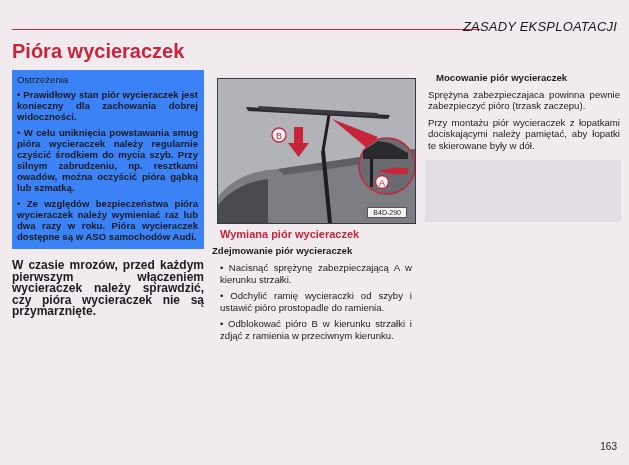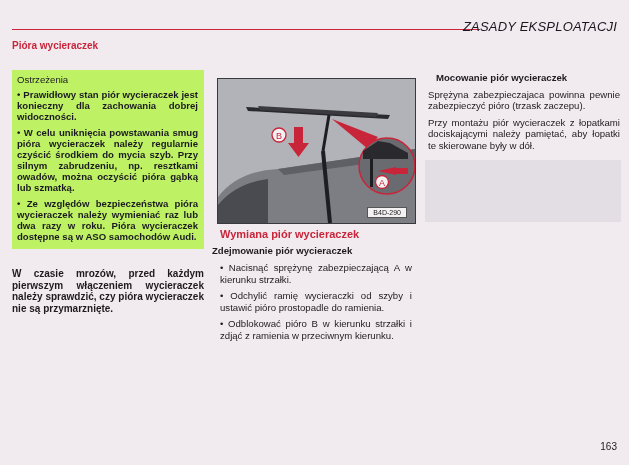--- a/index.html
+++ b/index.html
@@ -14,33 +14,33 @@
   .header-rule {
     position:absolute; left:12px; top:29px; width:468px; height:1px;
     background:#c8283a;
   }
   .section-header {
     position:absolute; right:12px; top:19px;
     font-style:italic; font-size:13px; letter-spacing:0.2px; color:#1a1720;
   }
   .page-title {
     position:absolute; left:12px; top:40px;
-    font-weight:bold; font-size:10px; color:#c8253a;
+    font-weight:bold; font-size:20px; color:#c8253a;
   }
   .warning-box {
     position:absolute; left:12px; top:70px; width:192px; height:179px;
-    background:#bef264;
+    background:#3b82f6;
     box-sizing:border-box; padding:4px 6px 4px 5px;
     font-size:9.6px; line-height:11px; font-weight:bold; color:#1b1a20;
   }
   .warning-title { font-weight:normal; margin-bottom:4px; }
   .warning-box p { margin:0 0 5px 0; text-align:justify; }
   .frost-note {
-    position:absolute; left:12px; top:268px; width:192px;
-    font-size:10px; line-height:11.5px; font-weight:bold; text-align:justify;
+    position:absolute; left:12px; top:260px; width:192px;
+    font-size:12px; line-height:11.5px; font-weight:bold; text-align:justify;
   }
   .figure {
     position:absolute; left:217px; top:78px; width:197px; height:144px;
     background:#b3b4b9; border:1px solid #3a3a3e; overflow:hidden;
   }
   .fig-code {
     position:absolute; right:8px; bottom:5px;
     background:#f3f1f2; border:1px solid #555; font-size:7px; padding:1px 5px; color:#222;
   }
   .col2-title {

